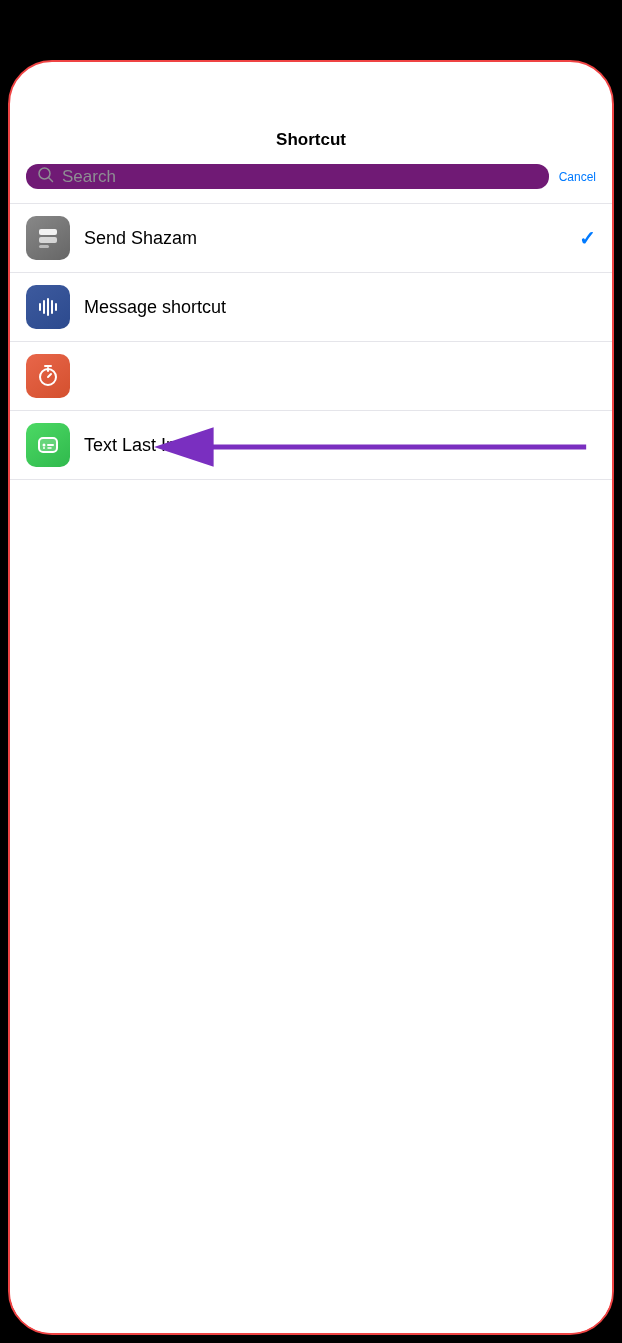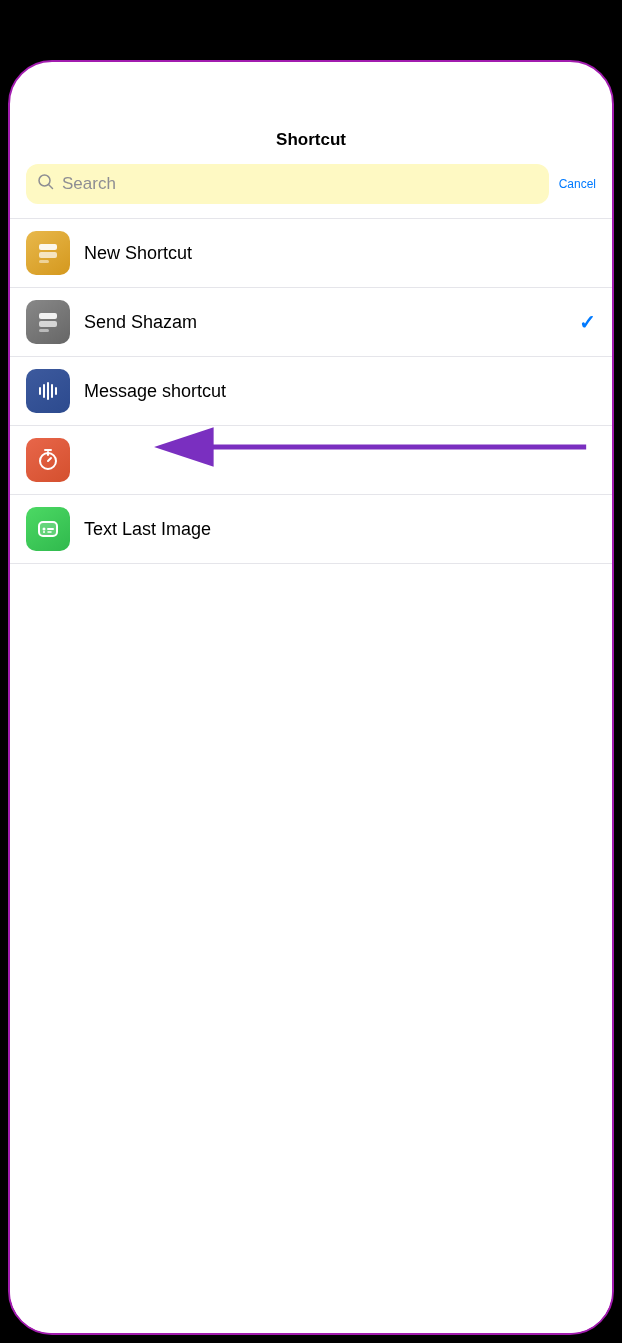--- a/index.html
+++ b/index.html
@@ -15,21 +15,21 @@
 
     .phone-frame {
       position: absolute;
       top: 60px;
       left: 8px;
       right: 8px;
       bottom: 8px;
       background: #fff;
       border-radius: 44px;
       overflow: hidden;
-      border: 2px solid #a21caf;
+      border: 2px solid #ef4444;
     }
 
     .top-bar {
       height: 50px;
       background: #000;
       position: absolute;
       top: 0; left: 0; right: 0;
     }
 
     .content {
@@ -50,23 +50,23 @@
 
     .search-row {
       display: flex;
       align-items: center;
       padding: 0 16px 14px;
       gap: 10px;
     }
 
     .search-bar {
       flex: 1;
-      background: #fef9c3;
+      background: #701a75;
       border-radius: 12px;
-      height: 40px;
+      height: 25px;
       display: flex;
       align-items: center;
       padding: 0 12px;
       gap: 8px;
     }
 
     .search-icon-svg {
       color: #888;
       flex-shrink: 0;
     }
@@ -171,32 +171,20 @@
             <line x1="10.5" y1="10.5" x2="14.5" y2="14.5" stroke="#8e8e93" stroke-width="1.5" stroke-linecap="round"></line>
           </svg>
         </span>
         <span class="search-placeholder">Search</span>
       </div>
       <span class="cancel-btn">Cancel</span>
     </div>
 
     <div class="list">
 
-      <div class="list-item">
-        <div class="item-icon icon-yellow">
-          <div class="icon-inner">
-            <svg width="24" height="24" viewBox="0 0 24 24" fill="none">
-              <rect x="3" y="3" width="18" height="6" rx="2" fill="white" opacity="0.9"></rect>
-              <rect x="3" y="11" width="18" height="6" rx="2" fill="white" opacity="0.7"></rect>
-              <rect x="3" y="19" width="10" height="3" rx="1.5" fill="white" opacity="0.5"></rect>
-            </svg>
-          </div>
-        </div>
-        <span class="item-label">New Shortcut</span>
-      </div>
 
       <div class="list-item">
         <div class="item-icon icon-gray">
           <div class="icon-inner">
             <svg width="24" height="24" viewBox="0 0 24 24" fill="none">
               <rect x="3" y="3" width="18" height="6" rx="2" fill="white" opacity="0.9"></rect>
               <rect x="3" y="11" width="18" height="6" rx="2" fill="white" opacity="0.7"></rect>
               <rect x="3" y="19" width="10" height="3" rx="1.5" fill="white" opacity="0.5"></rect>
             </svg>
           </div>

